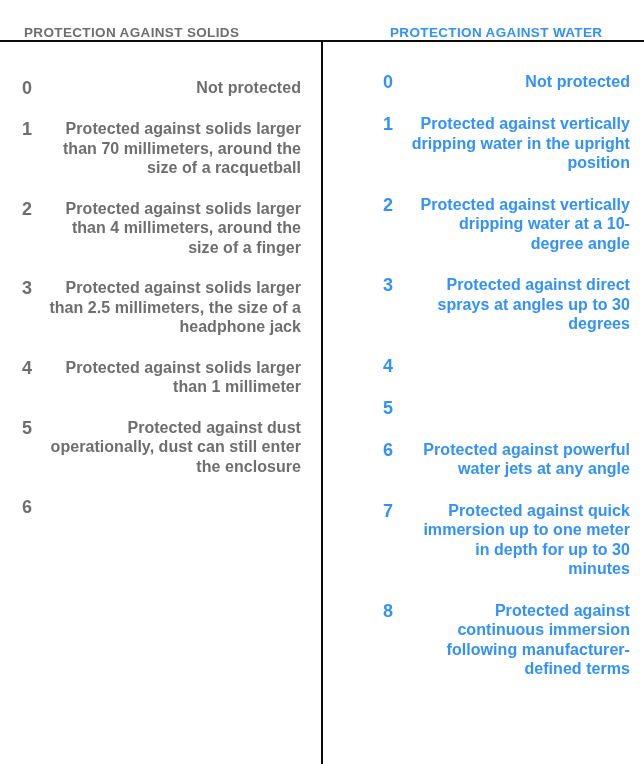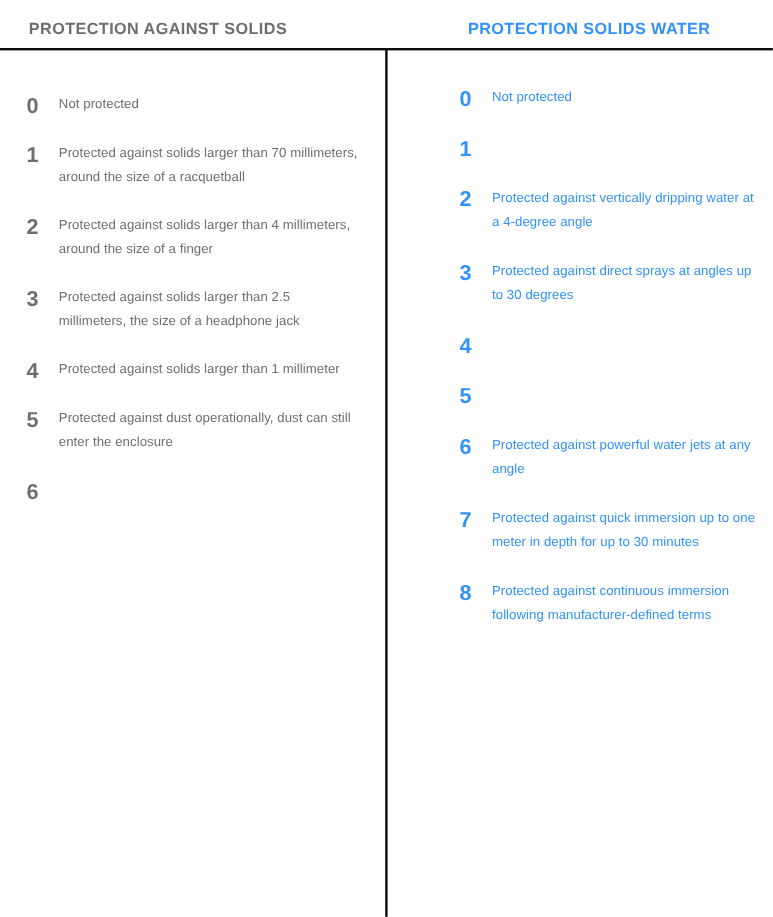--- a/index.html
+++ b/index.html
@@ -17,21 +17,21 @@
   .ip-table {
     width: 644px;
     height: 764px;
     position: relative;
     box-sizing: border-box;
   }
   
   .header-row {
     height: 41px;
     display: flex;
-    align-items: center;
+    align-items: flex-end;
     position: relative;
   }
   .header-cell {
     box-sizing: border-box;
     padding-top: 8px;
   }
   .header-cell.solids {
     width: 322px;
     padding-left: 24px;
   }
@@ -95,43 +95,44 @@
   }
   .item-num {
     flex: 0 0 27px;
     font-size: 18px;
     font-weight: bold;
     line-height: 20px;
     text-align: left;
   }
   .item-text {
     flex: 1 1 auto;
-    font-size: 11px;
-    font-weight: normal;
+    font-size: 16px;
+    font-weight: bold;
     line-height: 19.5px;
     letter-spacing: 0.05px;
+    text-align: right;
   }
   .col.solids .item-num,
   .col.solids .item-text { color: #6e6e6e; }
   .col.water .item-num,
   .col.water .item-text { color: #3291fa; }
 
   .col.water .item { margin-bottom: 22px; }
 </style>
 </head>
 <body>
 
 <div class="ip-table">
 
   <div class="header-row">
     <div class="header-cell solids">
       <div class="header-title solids">PROTECTION AGAINST SOLIDS</div>
     </div>
     <div class="header-cell water">
-      <div class="header-title water">PROTECTION SOLIDS WATER</div>
+      <div class="header-title water">PROTECTION AGAINST WATER</div>
     </div>
   </div>
 
   <div class="h-rule"></div>
   <div class="v-divider"></div>
 
   <div class="columns">
 
     <div class="col solids">
       <div class="item">
@@ -163,24 +164,25 @@
       </div>
     </div>
 
     <div class="col water">
       <div class="item">
         <div class="item-num">0</div>
         <div class="item-text">Not protected</div>
       </div>
       <div class="item">
         <div class="item-num">1</div>
+        <div class="item-text">Protected against vertically dripping water in the upright position</div>
       </div>
       <div class="item">
         <div class="item-num">2</div>
-        <div class="item-text">Protected against vertically dripping water at a 4-degree angle</div>
+        <div class="item-text">Protected against vertically dripping water at a 10-degree angle</div>
       </div>
       <div class="item">
         <div class="item-num">3</div>
         <div class="item-text">Protected against direct sprays at angles up to 30 degrees</div>
       </div>
       <div class="item">
         <div class="item-num">4</div>
       </div>
       <div class="item">
         <div class="item-num">5</div>

